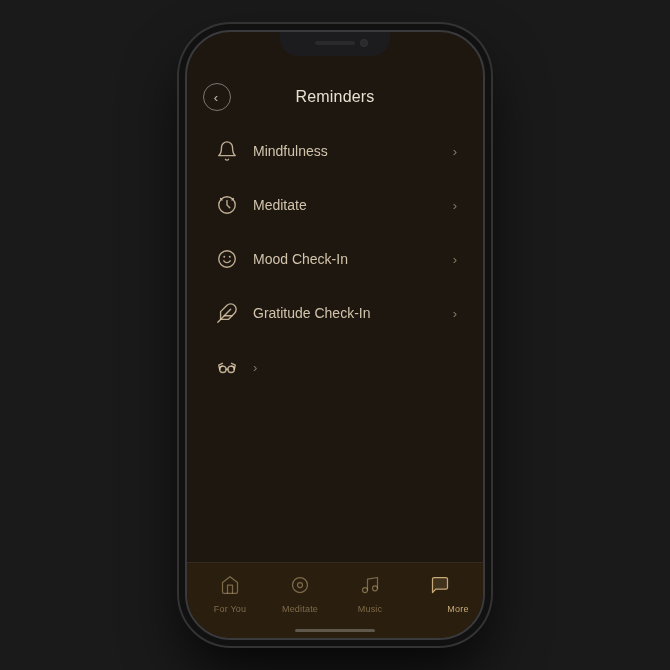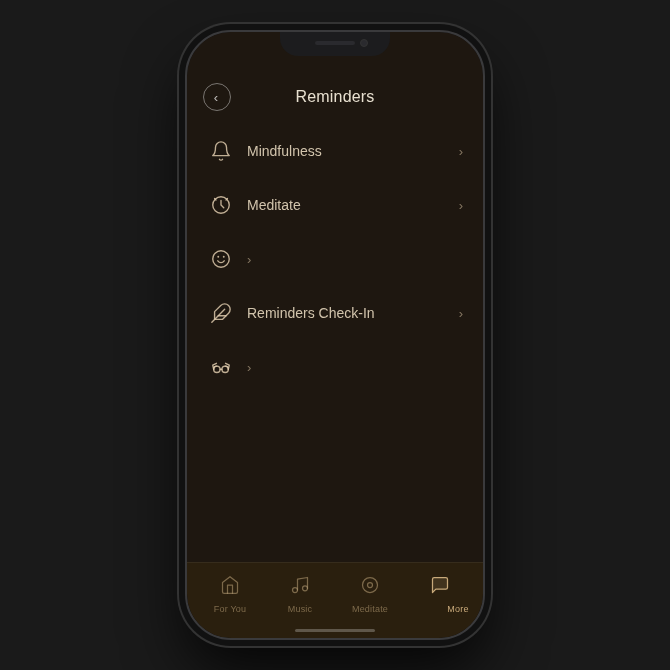--- a/index.html
+++ b/index.html
@@ -146,21 +146,21 @@
 
     .header-title {
       color: #e8e0d0;
       font-size: 16px;
       font-weight: 500;
       letter-spacing: 0.2px;
     }
 
     .menu-list {
       flex: 1;
-      padding: 6px 0;
+      padding: 6px 6px;
     }
 
     .menu-item {
       display: flex;
       align-items: center;
       padding: 13px 20px;
       cursor: pointer;
       position: relative;
     }
 
@@ -304,32 +304,33 @@
 
         <div class="menu-item">
           <div class="menu-item-icon">
             <svg viewBox="0 0 24 24">
               <circle cx="12" cy="12" r="9"></circle>
               <path d="M8.5 14s1.5 2 3.5 2 3.5-2 3.5-2"></path>
               <line x1="9" y1="9.5" x2="9.01" y2="9.5" stroke-width="2"></line>
               <line x1="15" y1="9.5" x2="15.01" y2="9.5" stroke-width="2"></line>
             </svg>
           </div>
+          <span class="menu-item-label">Mood Check-In</span>
           <span class="menu-item-chevron">›</span>
         </div>
 
         <div class="menu-item">
           <div class="menu-item-icon">
             <svg viewBox="0 0 24 24">
               <path d="M20.24 12.24a6 6 0 0 0-8.49-8.49L5 10.5V19h8.5z"></path>
               <line x1="16" y1="8" x2="2" y2="22"></line>
               <line x1="17.5" y1="15" x2="9" y2="15"></line>
             </svg>
           </div>
-          <span class="menu-item-label">Reminders Check-In</span>
+          <span class="menu-item-label">Gratitude Check-In</span>
           <span class="menu-item-chevron">›</span>
         </div>
 
         <div class="menu-item">
           <div class="menu-item-icon">
             <svg viewBox="0 0 24 24">
               <circle cx="7.5" cy="14.5" r="3.5"></circle>
               <circle cx="16.5" cy="14.5" r="3.5"></circle>
               <path d="M4 14.5A3.5 3.5 0 0 1 7.5 11"></path>
               <path d="M11 14.5h2"></path>
@@ -349,35 +350,35 @@
           <svg viewBox="0 0 24 24">
             <path d="M3 9l9-7 9 7v11a2 2 0 0 1-2 2H5a2 2 0 0 1-2-2z"></path>
             <polyline points="9 22 9 12 15 12 15 22"></polyline>
           </svg>
           <span class="nav-item-label">For You</span>
         </div>
 
 
         <div class="nav-item">
           <svg viewBox="0 0 24 24">
+            <circle cx="12" cy="12" r="9"></circle>
+            <circle cx="12" cy="12" r="3"></circle>
+          </svg>
+          <span class="nav-item-label">Meditate</span>
+        </div>
+
+        <div class="nav-item">
+          <svg viewBox="0 0 24 24">
             <path d="M9 18V5l12-2v13"></path>
             <circle cx="6" cy="18" r="3"></circle>
             <circle cx="18" cy="16" r="3"></circle>
           </svg>
           <span class="nav-item-label">Music</span>
         </div>
 
-        <div class="nav-item">
-          <svg viewBox="0 0 24 24">
-            <circle cx="12" cy="12" r="9"></circle>
-            <circle cx="12" cy="12" r="3"></circle>
-          </svg>
-          <span class="nav-item-label">Meditate</span>
-        </div>
-
         <div class="nav-item active">
           <svg viewBox="0 0 24 24" style="stroke:#c8a97a; fill:rgba(200,169,122,0.15);">
             <path d="M21 15a2 2 0 0 1-2 2H7l-4 4V5a2 2 0 0 1 2-2h14a2 2 0 0 1 2 2z"></path>
           </svg>
           <span class="nav-item-label">More</span>
         </div>
 
       </div>
 
     </div>

